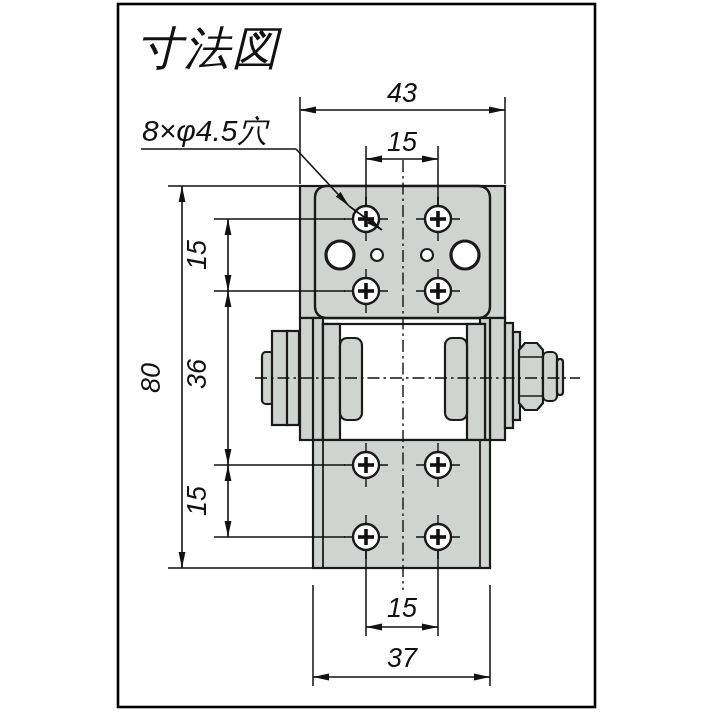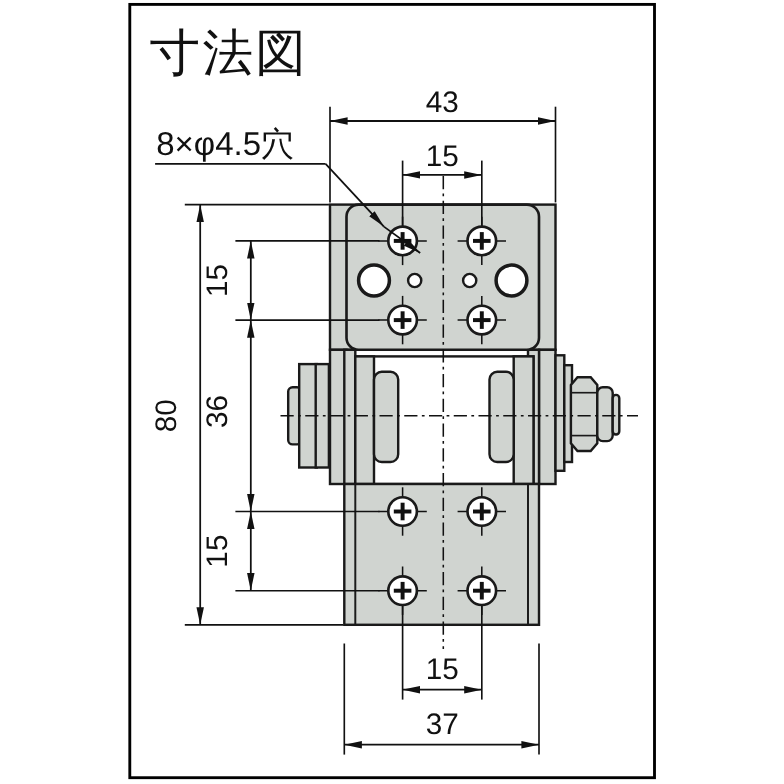--- a/index.html
+++ b/index.html
@@ -1,19 +1,20 @@
 <!DOCTYPE html>
 <html><head>
 <meta charset="utf-8">
 <style>
   html,body{margin:0;padding:0;background:#fff;}
   .page{
     position:relative;width:705px;height:713px;background:#ffffff;
     font-family:"Liberation Sans","DejaVu Sans",sans-serif;
     overflow:hidden;
+    font-style:italic;
   }
   svg text{
     fill:#111;
     font-family:"Liberation Sans","DejaVu Sans",sans-serif;
   }
   .dimtxt{font-size:27px;}
   .notetxt{font-size:30px;}
   .titletxt{font-size:46px;font-weight:500;letter-spacing:2px;}
 </style>
 </head>

